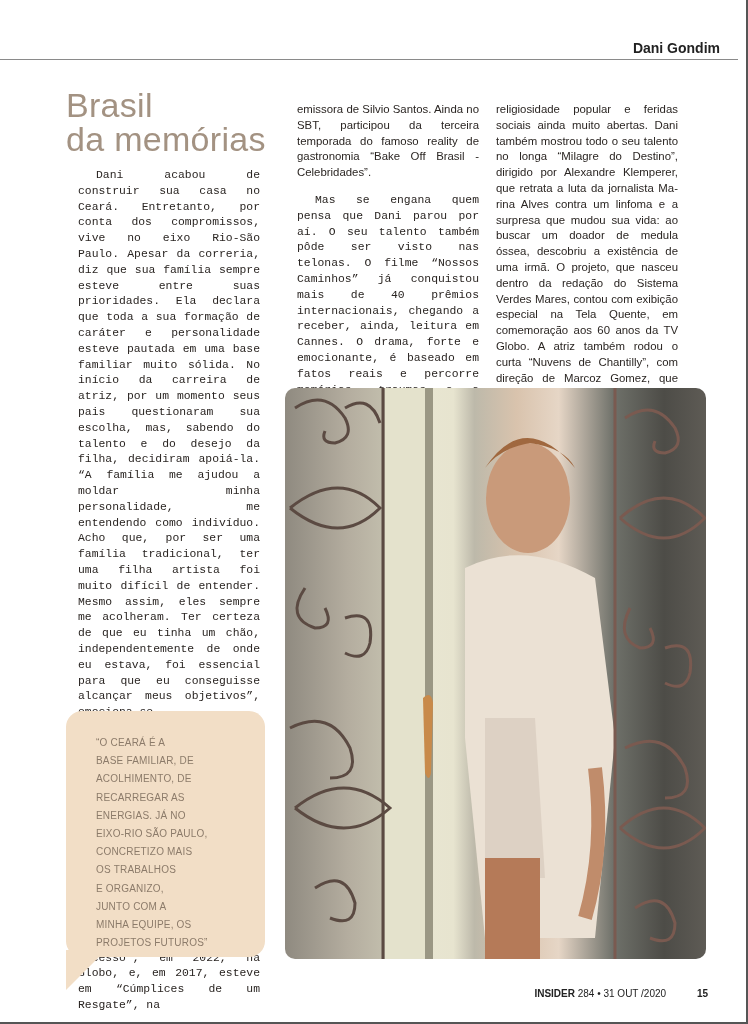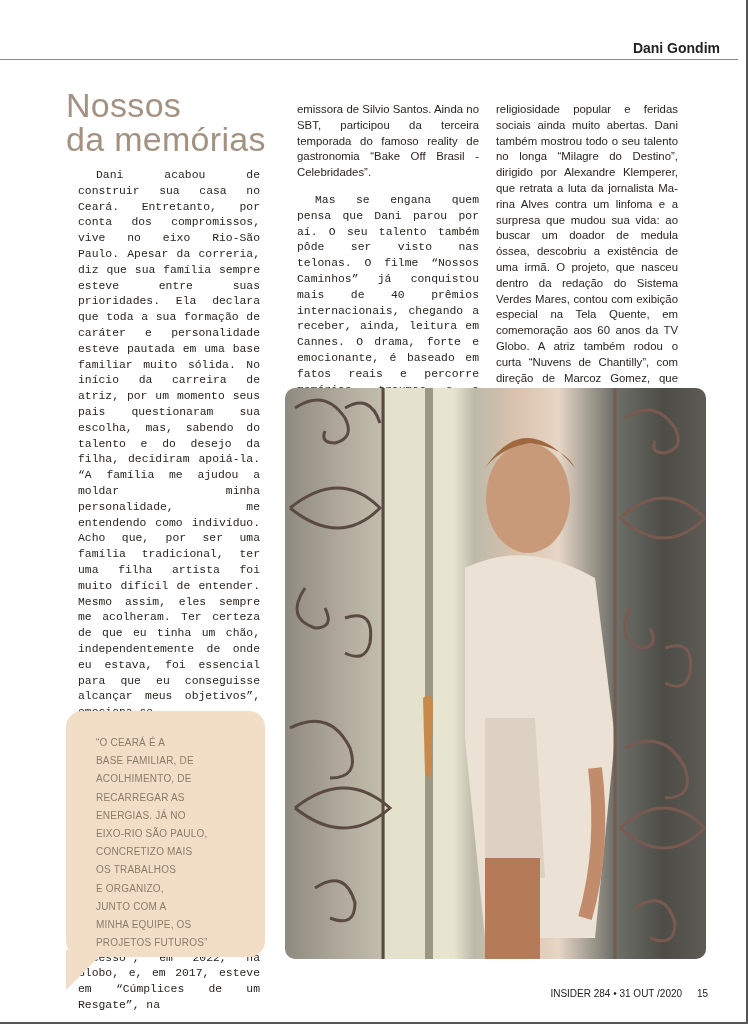--- a/index.html
+++ b/index.html
@@ -59,35 +59,35 @@
   .photo {
     position: absolute; left: 285px; top: 388px; width: 421px; height: 571px;
     border-radius: 10px; overflow: hidden;
     background: linear-gradient(90deg, #8f8a80 0%, #b4ad9f 15%, #c9c6b3 28%, #e8e6d3 30%, #e7e4cf 40%, #bdb9aa 45%, #d9c3ad 55%, #e6d6c6 65%, #6f716a 78%, #4d4c47 90%, #5e5b55 100%);
   }
   .photo svg { position: absolute; left: 0; top: 0; }
   .footer {
     position: absolute; right: 40px; top: 988px;
     font-size: 10px; color: #222;
   }
-  .footer .brand { font-weight: normal; }
-  .footer .page { font-weight: normal; margin-left: 12px; }
+  .footer .brand { font-weight: bold; }
+  .footer .page { font-weight: bold; margin-left: 28px; }
 </style>
 </head>
 <body>
 
 <div class="frame-right"></div>
 <div class="frame-bottom"></div>
 
 <div class="running-head">Dani Gondim</div>
 <div class="head-rule" style="width:738px; left:0;"></div>
 
 <div class="col col1">
   <h1 class="title">
-    <span>Nossos</span><br>
+    <span>Brasil</span><br>
     <span>da memórias</span>
   </h1>
   <p class="indent">Dani acabou de construir sua casa no Ceará. Entretanto, por conta dos compromissos, vive no eixo Rio-São Paulo. Apesar da correria, diz que sua família sempre esteve entre suas prioridades. Ela declara que toda a sua formação de caráter e personalidade esteve pautada em uma base familiar muito sólida. No início da carreira de atriz, por um momento seus pais ques­tionaram sua escolha, mas, sabendo do talento e do desejo da filha, deci­diram apoiá-la. “A família me ajudou a moldar minha personalidade, me entendendo como indivíduo. Acho que, por ser uma família tradicional, ter uma filha artista foi muito difícil de entender. Mesmo assim, eles sempre me acolheram. Ter certeza de que eu tinha um chão, independentemente de onde eu estava, foi essencial para que eu conseguisse alcançar meus objetivos”, emociona-se.</p>
   <h2 class="subhead">Trabalhos artísticos</h2>
   <p class="indent">Dani começou a trabalhar na te­levisão em 2012, quando participou de “Malhação”, na Rede Globo. A notoriedade nacional veio mesmo em 2016, quando participou da novela infantojuvenil “Carinha de anjo”, no SBT, na qual viveu uma vilã. Além disso, atuou em “Bom sucesso”, em 2022, na Globo, e, em 2017, esteve em “Cúmplices de um Resgate”, na</p>
 </div>
 
 <div class="col col2">
   <p>emissora de Silvio Santos. Ainda no SBT, participou da terceira temporada do famoso reality de gastronomia “Bake Off Brasil - Celebridades”.</p>
   <p class="indent">Mas se engana quem pensa que Dani parou por aí. O seu talento tam­bém pôde ser visto nas telonas. O filme “Nossos Caminhos” já conquistou mais de 40 prêmios internacionais, chegando a receber, ainda, leitura em Cannes. O drama, forte e emocionante, é baseado em fatos reais e percorre memórias, traumas e a resiliência de duas irmãs nordestinas, Carla di Bonito (diretora e roteirista da obra) e Luzinete, marcadas por uma infância de abandono e violência, em meio a um Brasil de ditadura,</p>

